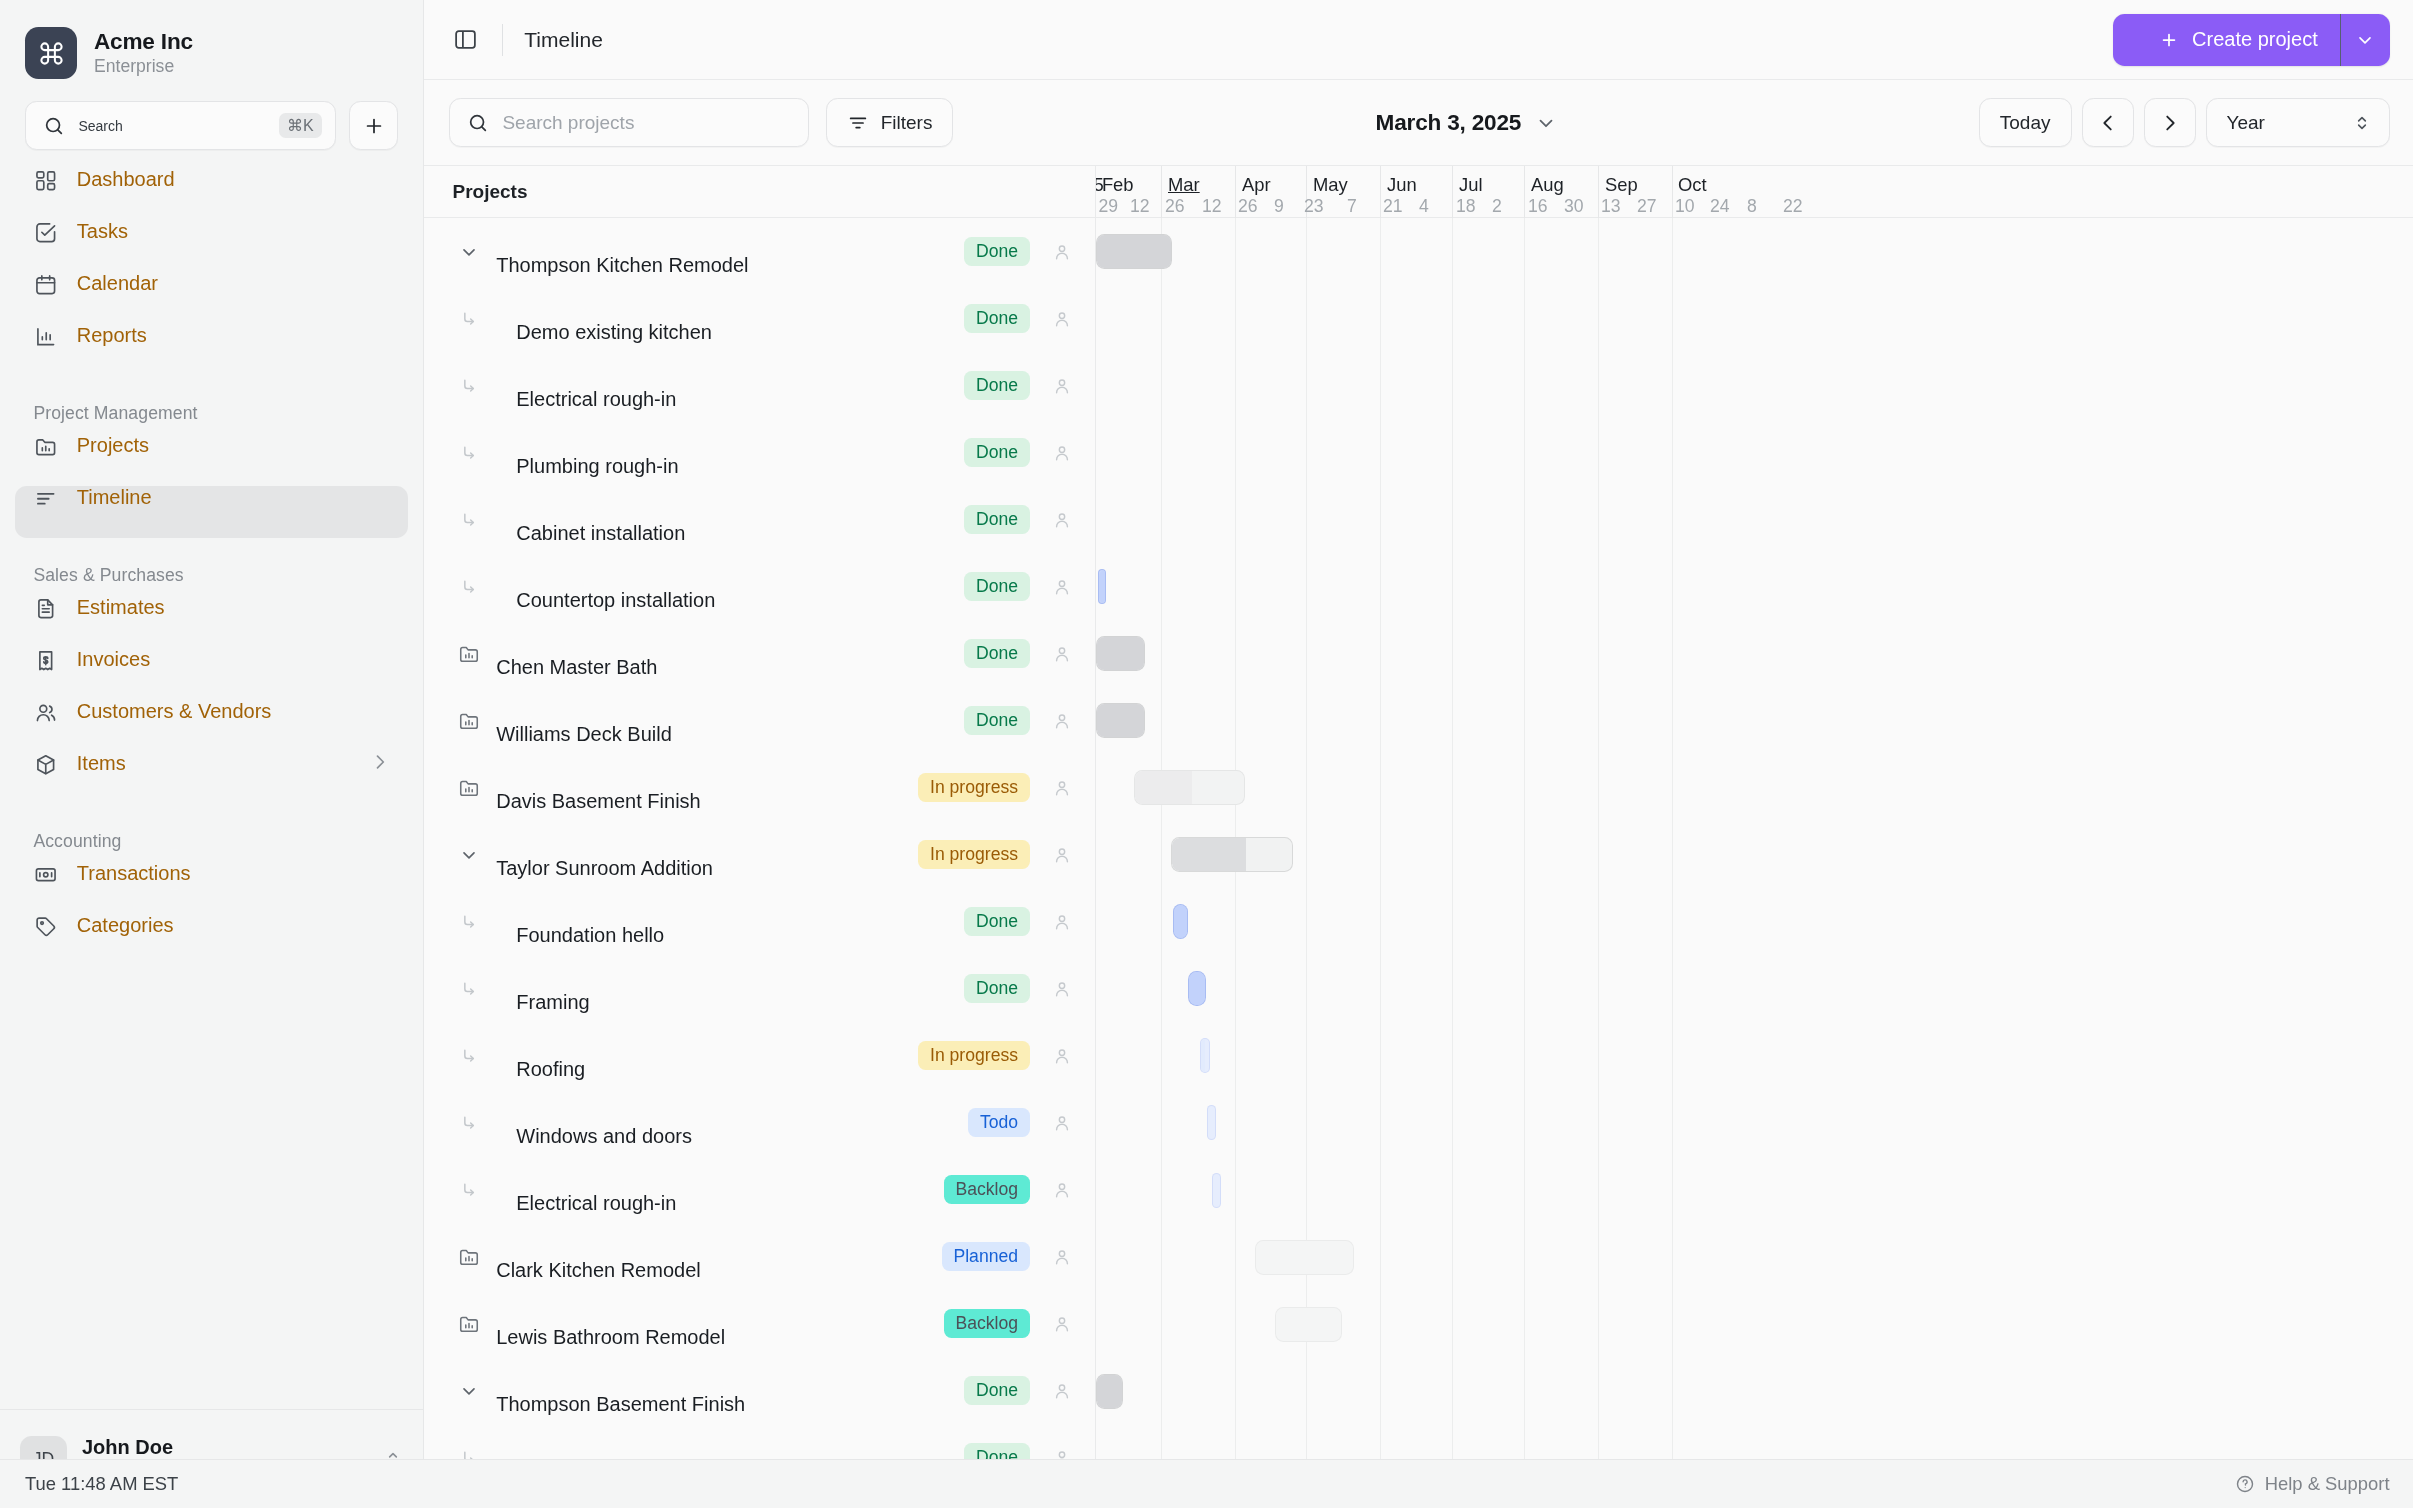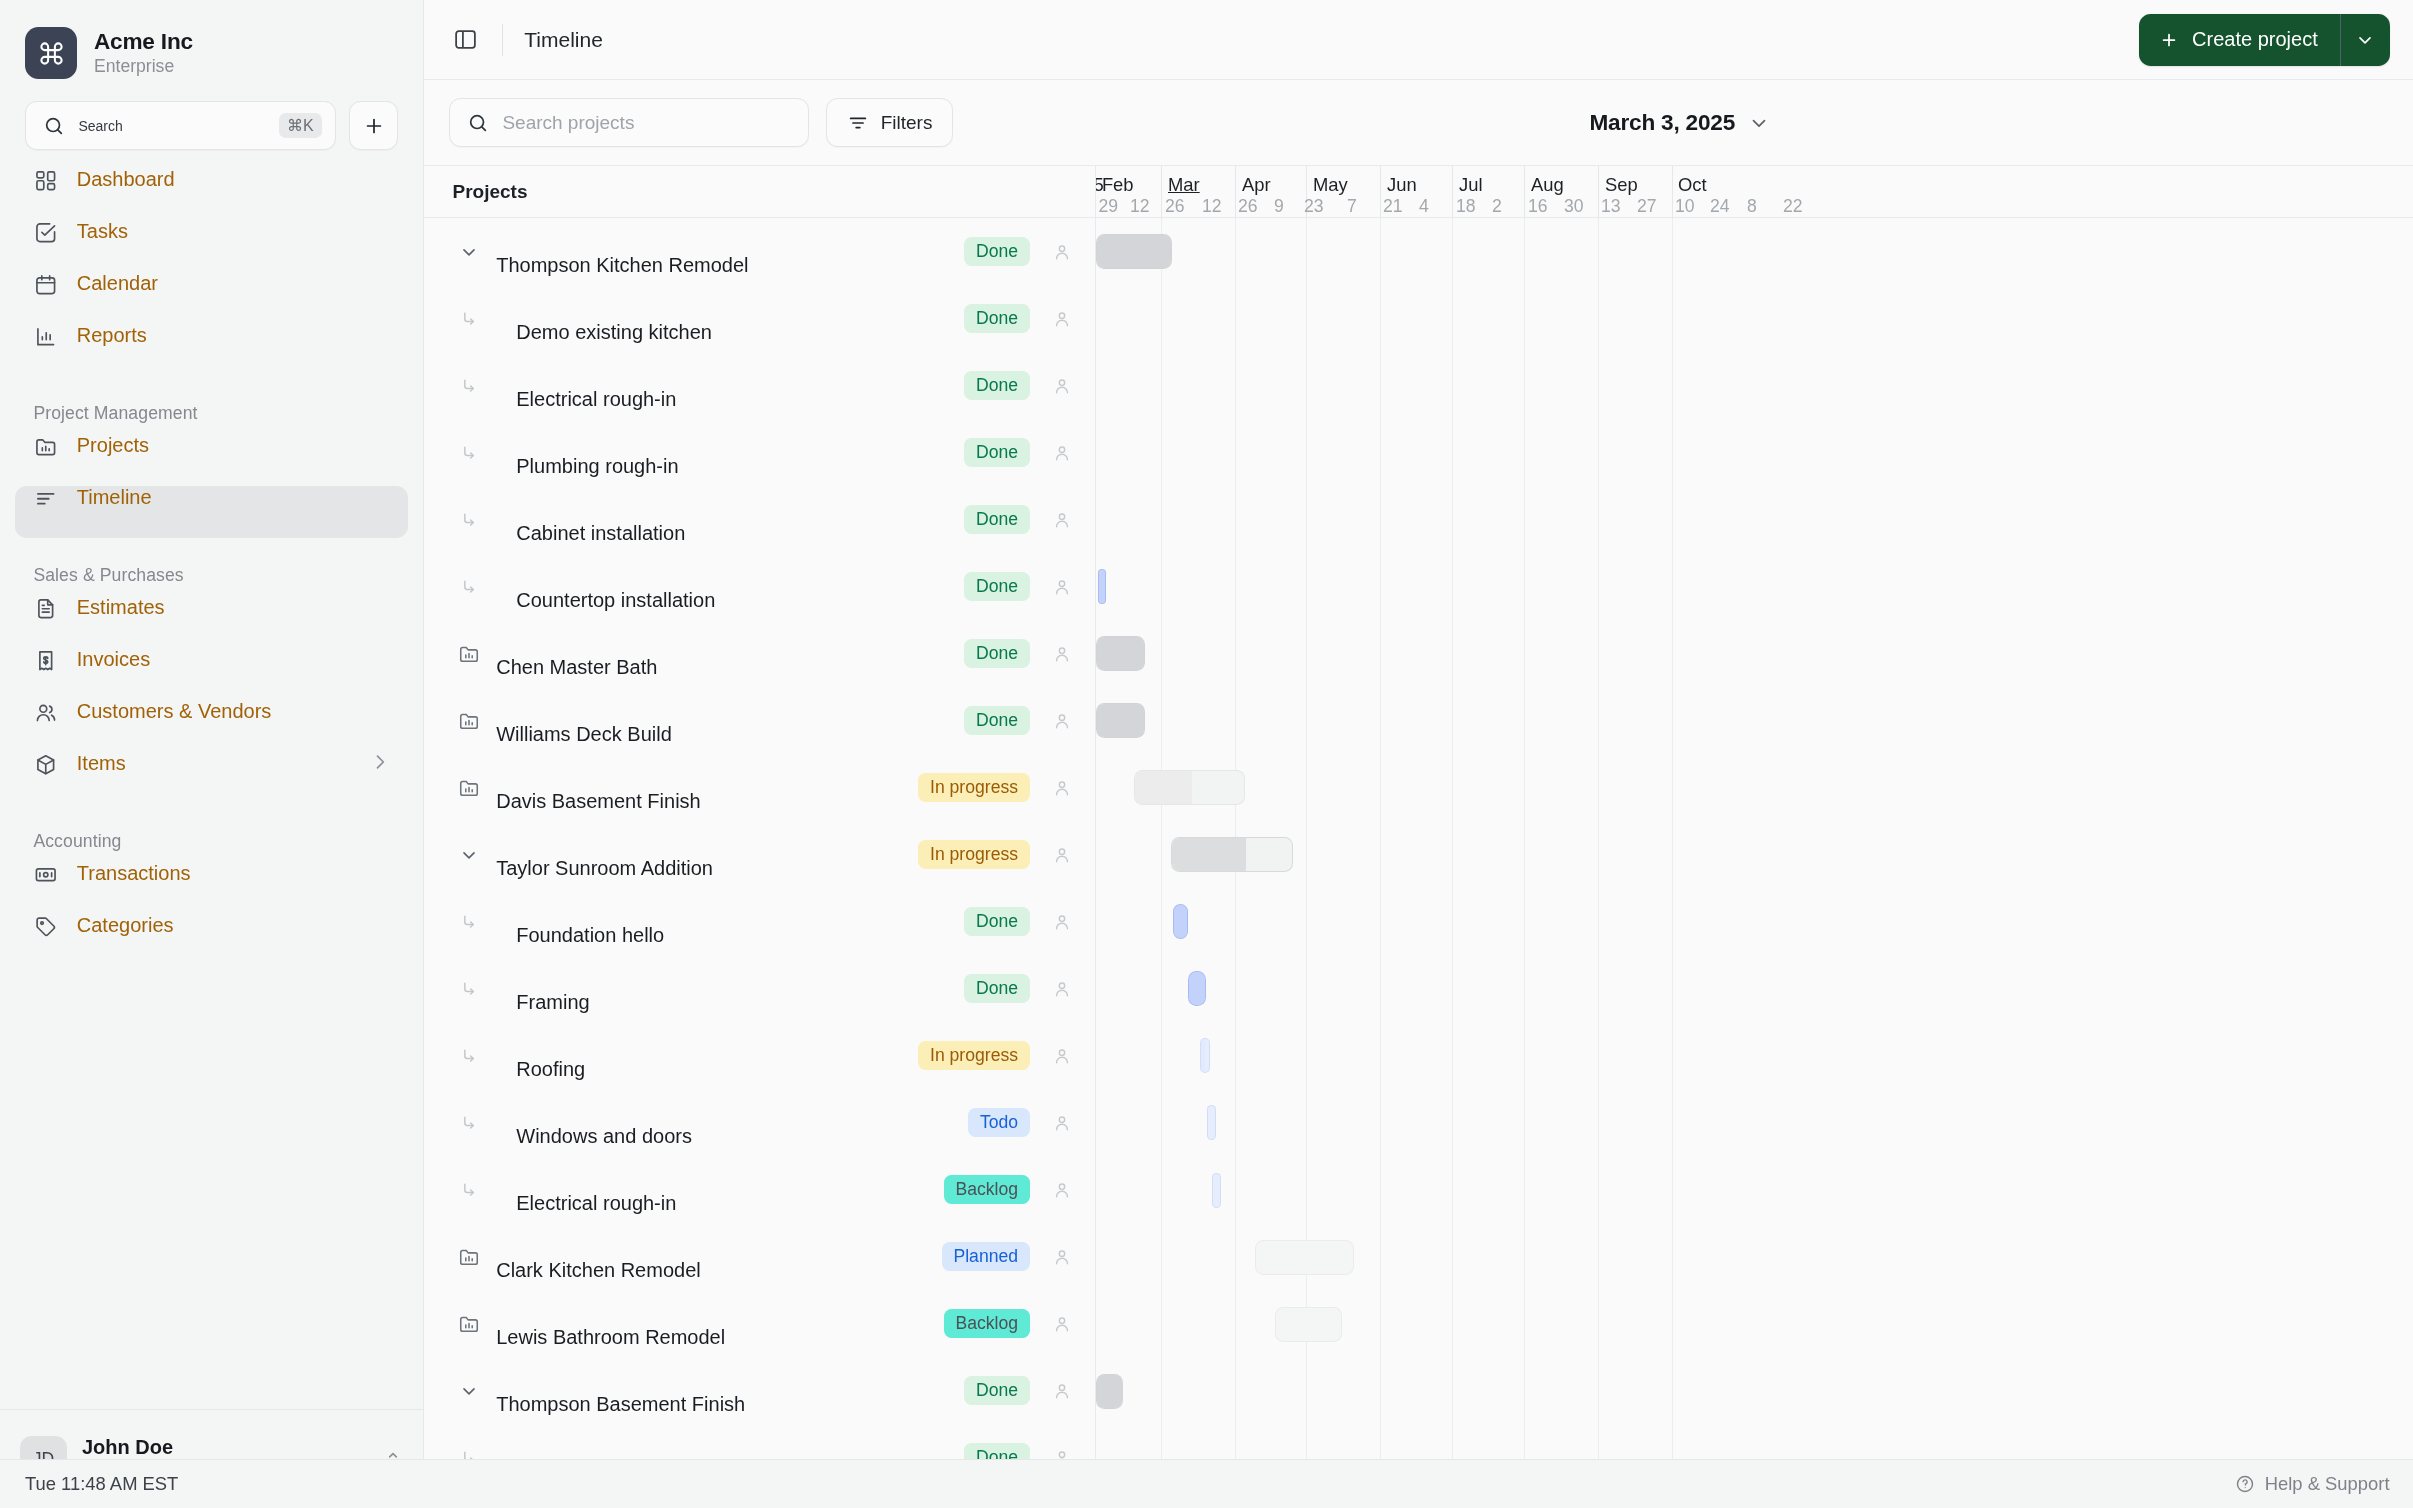--- a/index.html
+++ b/index.html
@@ -86,22 +86,23 @@
     height: 80px; flex: 0 0 80px;
     border-bottom: 0.8px solid #e9eaeb; background: #fafafa;
     display: flex; align-items: center; padding: 0 23.5px 0 27px; gap: 22px;
   }
   .panel-icon { width: 28.5px; height: 28.5px; display:flex; align-items:center; justify-content:center; color:#3c4248; }
   .topbar-div { width: 0.8px; height: 32px; background: #dfe1e3; }
   .topbar-title { font-size: 21px; color: #23272c; }
   .topbar-spacer { flex: 1 1 auto; }
   .cta {
     display: flex; align-items: stretch; height: 52px;
-    background: #14532d; color: #fff; border-radius: 11.7px; overflow: hidden;
+    background: #8b5cf6; color: #fff; border-radius: 11.7px; overflow: hidden;
     box-shadow: 0 0.8px 1.7px rgba(16,24,40,.10);
+    padding-left: 26px;
   }
   .cta-main { display: flex; align-items: center; gap: 13.4px; padding: 0 22px 0 20px; font-size: 20px; }
   .cta-div { width: 0.8px; background: #565f71; }
   .cta-caret { display: flex; align-items: center; justify-content: center; width: 49px; }
 
   .toolbar {
     height: 86px; flex: 0 0 86px; background: #fafafa;
     border-bottom: 0.8px solid #e9eaeb;
     display: flex; align-items: center; padding: 0 23.5px 0 25px; gap: 17px;
   }
@@ -423,20 +424,47 @@
 
         <div class="tb-center">
           <span class="tb-date">March 3, 2025</span>
           <span>
             <svg width="22" height="22" viewBox="0 0 24 24" fill="none" stroke="#5d636a" stroke-width="1.9" stroke-linecap="round" stroke-linejoin="round">
               <path d="M6 9.5l6 6 6-6"></path>
             </svg>
           </span>
         </div>
 
+        <div class="tb-right">
+          <div class="tb-btn">
+            <span>Today</span>
+          </div>
+          <div class="icon-btn">
+            <span>
+              <svg width="22" height="22" viewBox="0 0 24 24" fill="none" stroke="currentColor" stroke-width="2" stroke-linecap="round" stroke-linejoin="round">
+                <path d="M15 5l-7 7 7 7"></path>
+              </svg>
+            </span>
+          </div>
+          <div class="icon-btn">
+            <span>
+              <svg width="22" height="22" viewBox="0 0 24 24" fill="none" stroke="currentColor" stroke-width="2" stroke-linecap="round" stroke-linejoin="round">
+                <path d="M9 5l7 7-7 7"></path>
+              </svg>
+            </span>
+          </div>
+          <div class="select-btn">
+            <span>Year</span>
+            <span>
+              <svg width="20" height="20" viewBox="0 0 24 24" fill="none" stroke="#4e545b" stroke-width="1.9" stroke-linecap="round" stroke-linejoin="round">
+                <path d="M8 9.5L12 5.5l4 4M8 14.5l4 4 4-4"></path>
+              </svg>
+            </span>
+          </div>
+        </div>
       </div>
 
       <div class="gantt">
         <div class="left-col">
           <div class="left-head">Projects</div>
           <div class="rows" id="row-list">
               <div class="row">
                 <span class="row-indent"></span>
                 <span class="twisty">
                   <svg width="20" height="20" viewBox="0 0 24 24" fill="none" stroke="currentColor" stroke-width="2" stroke-linecap="round" stroke-linejoin="round">

